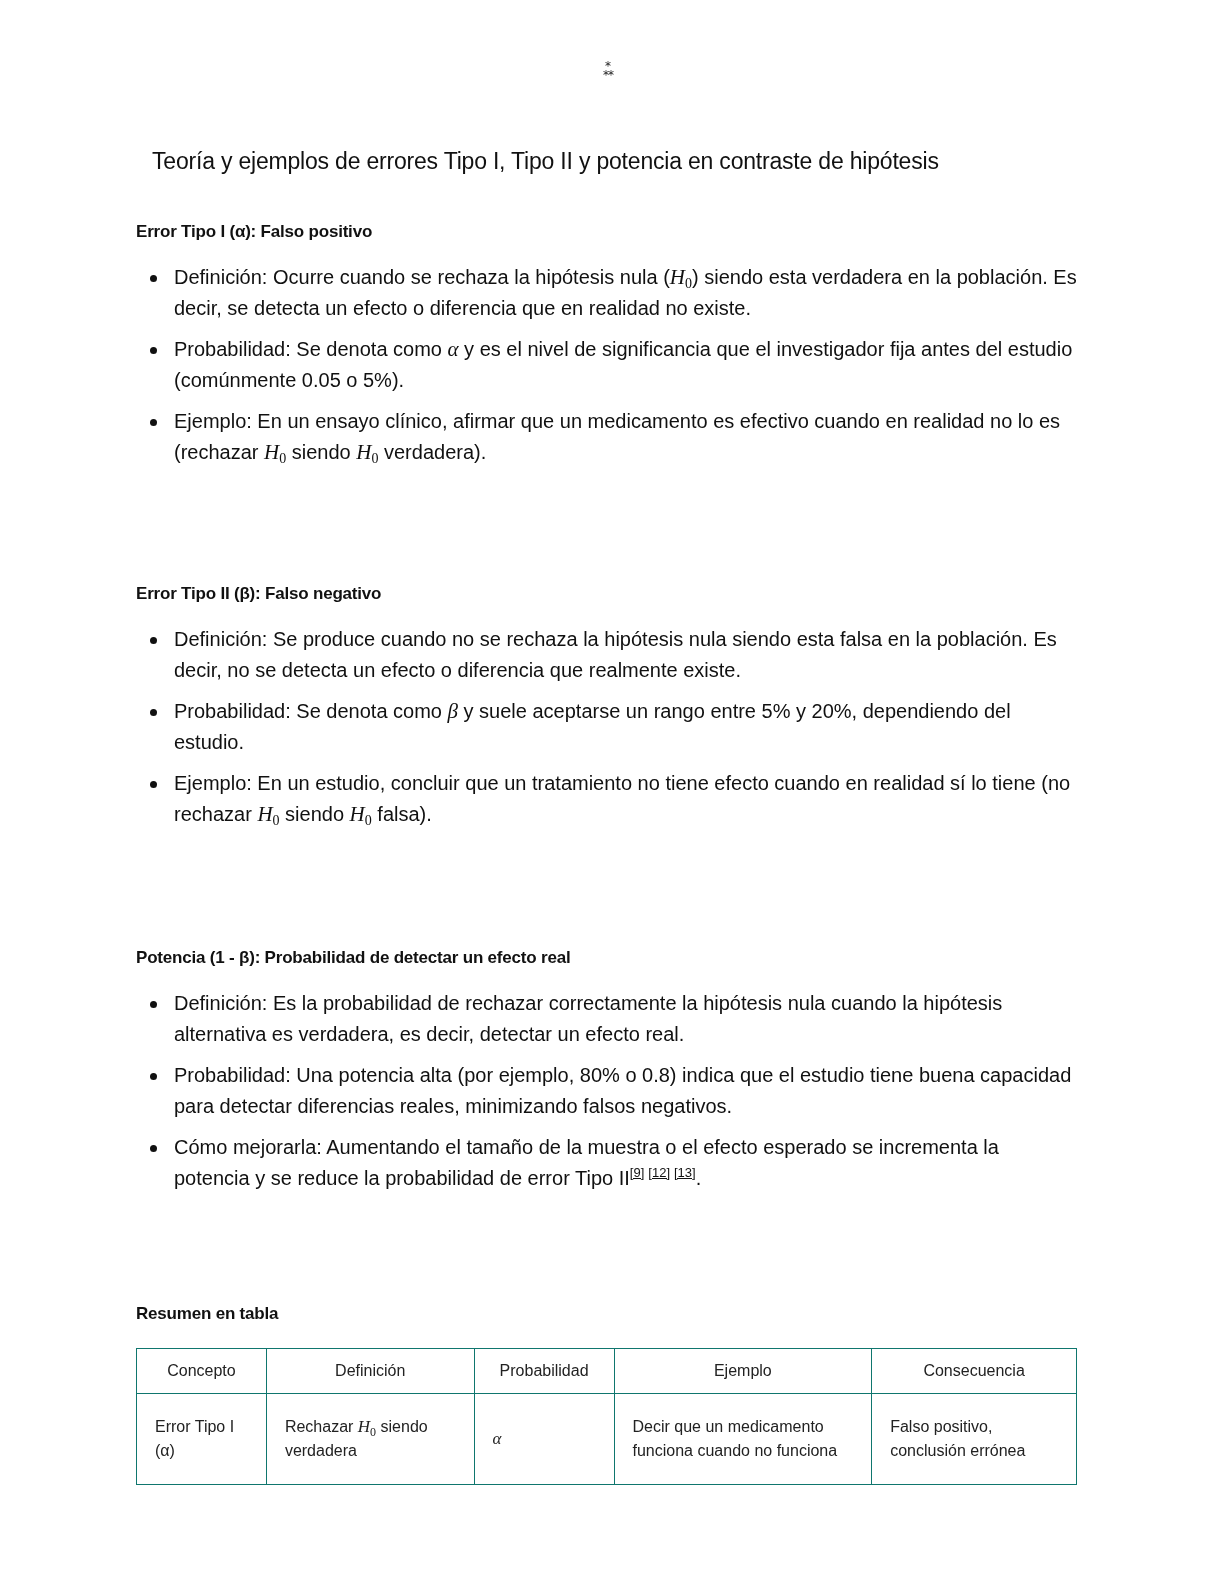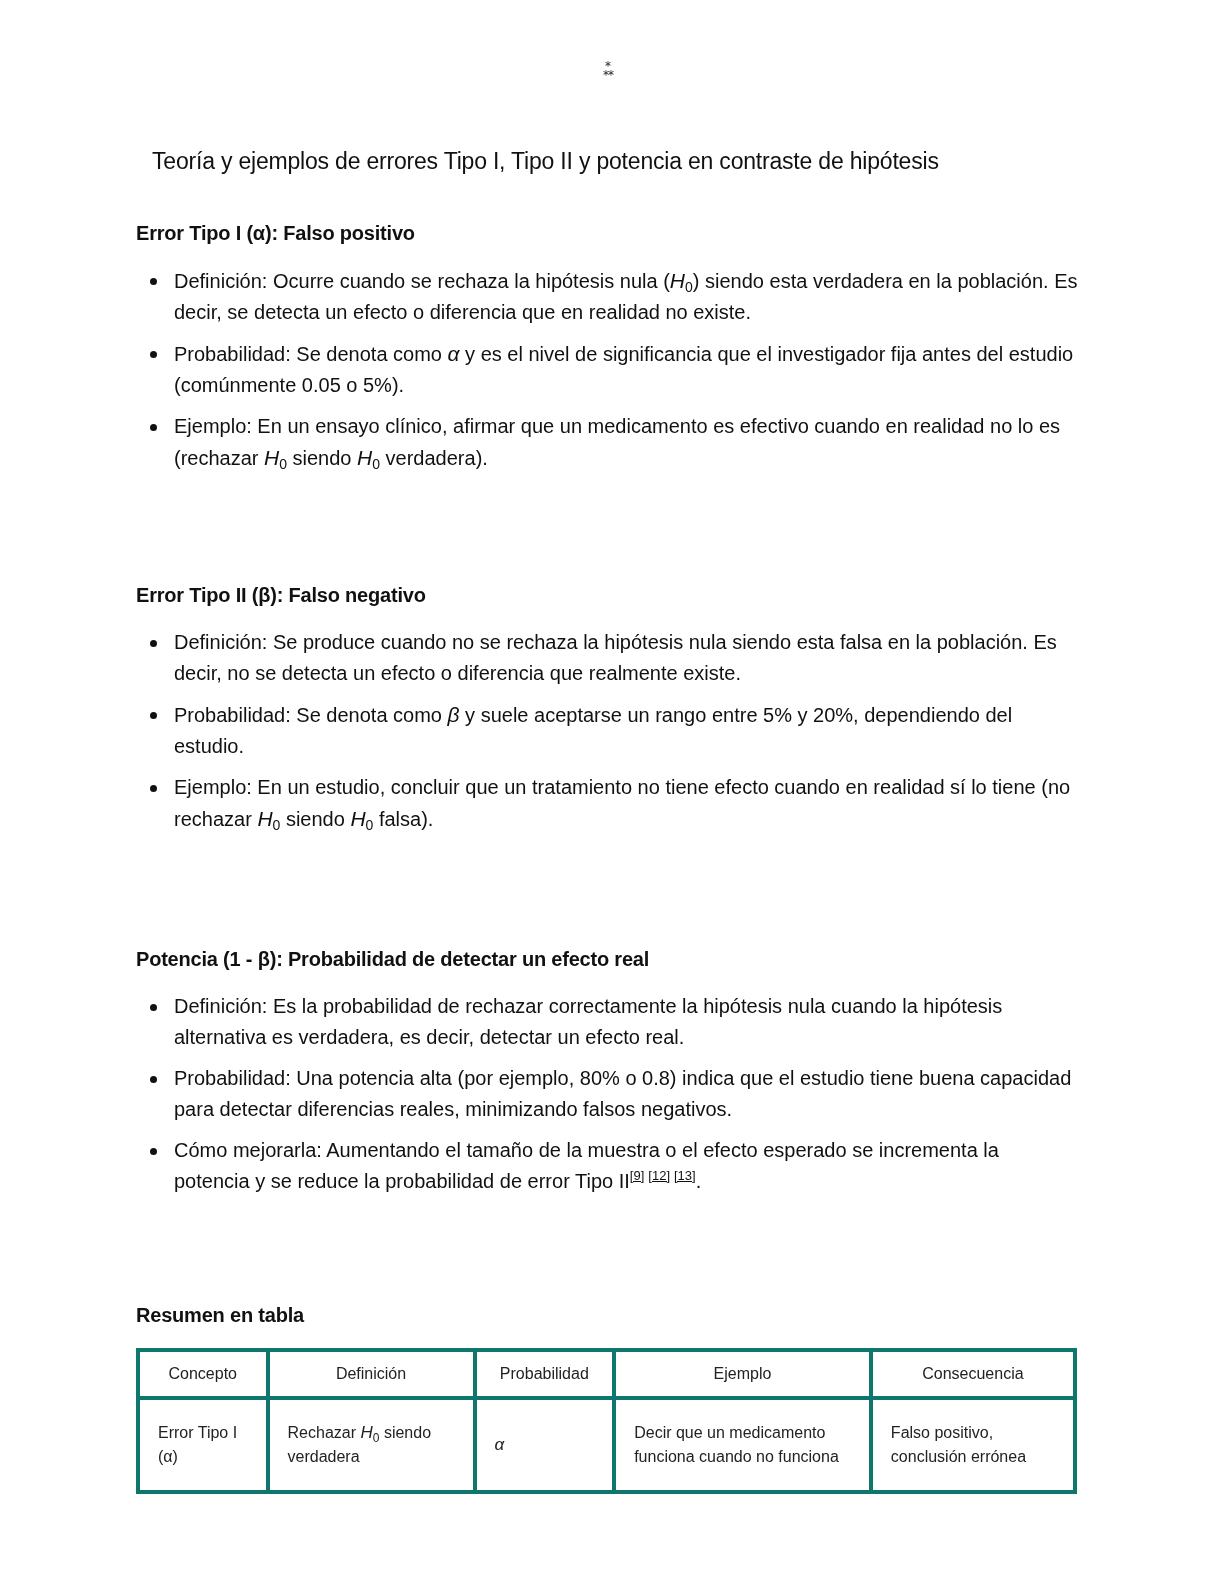--- a/index.html
+++ b/index.html
@@ -13,44 +13,44 @@
     font-family: "DejaVu Sans", sans-serif; font-size: 12px; line-height: 9px;
     text-align: center; color: #222;
   }
   .ornament .row1 { display: block; }
   .ornament .row2 { display: block; letter-spacing: -1px; }
   h1.doc-title {
     position: absolute; left: 0; top: 132px; margin: 16px;
     font-size: 23px; font-weight: normal; letter-spacing: -0.2px; white-space: nowrap;
   }
   h2.section-title {
-    margin: 0; font-size: 20px; font-weight: bold; letter-spacing: -0.2px; white-space: nowrap;
+    margin: 0; font-size: 17px; font-weight: bold; letter-spacing: -0.2px; white-space: nowrap;
   }
   .section { position: absolute; left: 0; width: 942px; }
   ul.bullets { list-style: none; margin: 0; padding: 0; }
   ul.bullets li {
     position: relative; padding-left: 38px; font-size: 20px; line-height: 31px;
     margin-top: 10px;
   }
   ul.bullets li:first-child { margin-top: 20px; }
   ul.bullets li .dot {
     position: absolute; left: 14px; top: 13px; width: 7px; height: 7px;
     border-radius: 50%; background: #111;
   }
   .lbl { font-weight: normal; }
-  .math { font-family: Liberation Sans, sans-serif; font-style: italic; font-size: 21px; margin-top: 48px; }
+  .math { font-family: Liberation Serif, serif; font-style: italic; font-size: 21px; margin-top: 48px; }
   .math sub { font-style: normal; font-size: 14px; vertical-align: -4px; line-height: 0; }
   sup.cite { font-size: 13px; vertical-align: 8px; line-height: 0; }
   sup.cite a { color: #111; text-decoration: underline; margin-right: 4px; }
   sup.cite a:last-child { margin-right: 0; }
   table.summary {
     position: absolute; left: 0; top: 1348px; width: 941px;
     border-collapse: collapse; font-size: 16px; color: #222;
   }
-  table.summary th, table.summary td { border: 4px solid #0f766e; }
+  table.summary th, table.summary td { border: 1px solid #0f766e; }
   table.summary th { font-weight: normal; height: 44px; text-align: center; padding: 0 8px; }
   table.summary td { height: 90px; padding: 0 18px; line-height: 24px; vertical-align: middle; }
   table.summary td .math { font-size: 17px; }
   table.summary td .math sub { font-size: 12px; }
   col.c1 { width: 130px; } col.c2 { width: 208px; } col.c3 { width: 140px; }
   col.c4 { width: 258px; } col.c5 { width: 205px; }
 </style>
 </head>
 <body>
 

